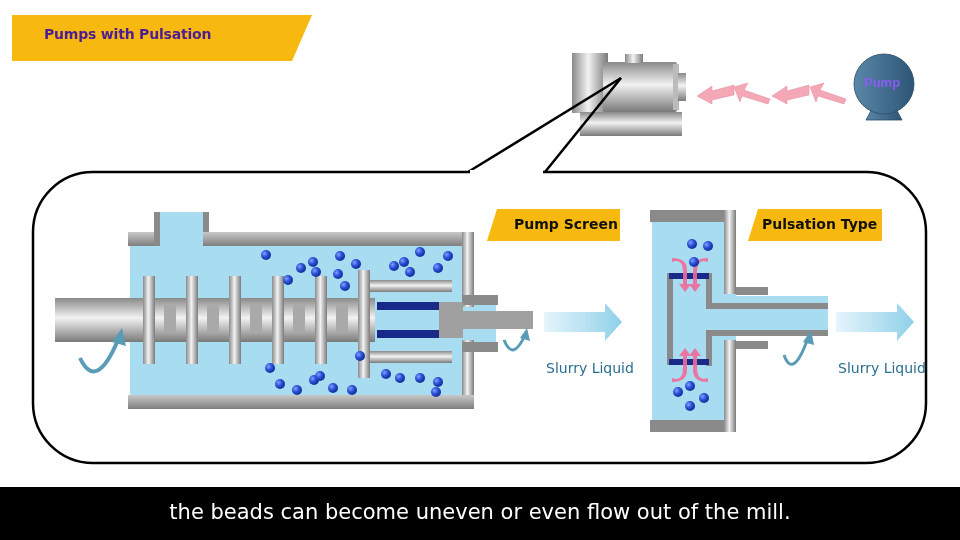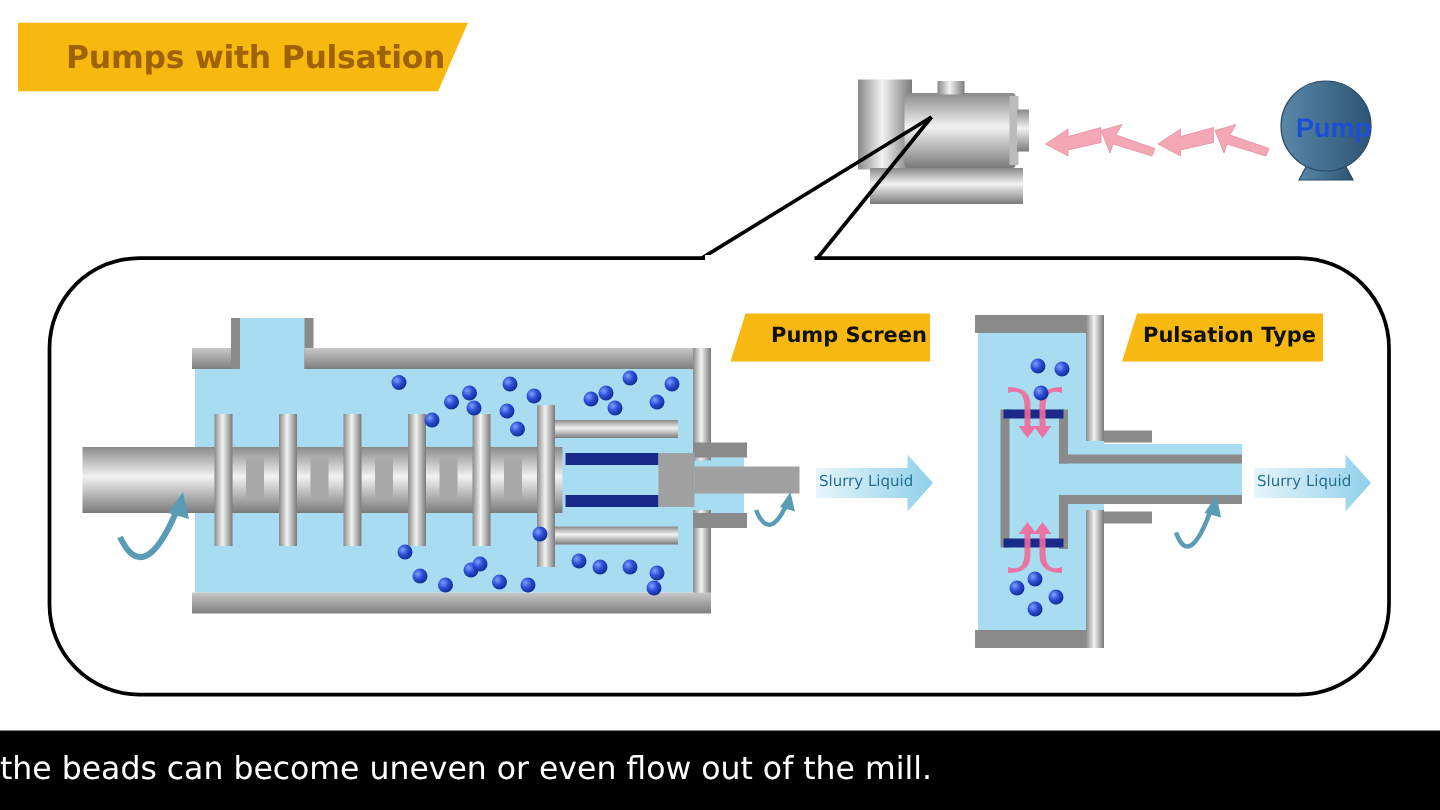--- a/index.html
+++ b/index.html
@@ -1,24 +1,24 @@
 <!DOCTYPE html>
 <html><head>
 <meta charset="utf-8">
 <style>
   html,body{margin:0;padding:0;}
   body{width:960px;height:540px;position:relative;background:#fff;overflow:hidden;font-family:"DejaVu Sans",sans-serif;}
   .abs{position:absolute;}
   .title-banner{left:12px;top:15px;width:300px;height:46px;}
-  .title-text{left:44px;top:26px;font-size:21px;font-weight:bold;color:#a16207;font-family:"DejaVu Sans",sans-serif;letter-spacing:-0.2px;}
+  .title-text{left:44px;top:26px;font-size:14px;font-weight:bold;color:#4c1d95;font-family:"DejaVu Sans",sans-serif;letter-spacing:-0.2px;}
   .tag-text{font-size:14px;font-weight:bold;color:#111;font-family:"DejaVu Sans",sans-serif;}
-  .slurry{font-size:10px;color:#2a6f8f;font-family:"DejaVu Sans",sans-serif;}
+  .slurry{font-size:14px;color:#2a6f8f;font-family:"DejaVu Sans",sans-serif;margin-top:44px;}
   .caption-bar{left:0;top:487px;width:960px;height:53px;background:#000;}
-  .caption-text{left:0;top:500px;width:960px;color:#fff;font-size:21px;font-family:"DejaVu Sans",sans-serif;}
-  .pump-label{color:#1d4ed8;font-size:18px;font-weight:bold;font-family:"Liberation Sans",sans-serif;}
+  .caption-text{left:0;top:500px;width:960px;text-align:center;color:#fff;font-size:21px;font-family:"DejaVu Sans",sans-serif;}
+  .pump-label{color:#8b5cf6;font-size:13px;font-weight:bold;font-family:"Liberation Sans",sans-serif;}
 </style>
 </head>
 <body>
 
 <svg class="abs title-banner" viewBox="0 0 300 46">
   <polygon points="0,0 300,0 280,46 0,46" fill="#f7b90f"></polygon>
 </svg>
 <div class="abs title-text">Pumps with Pulsation</div>
 
 <svg class="abs" style="left:0;top:0" width="960" height="487">

